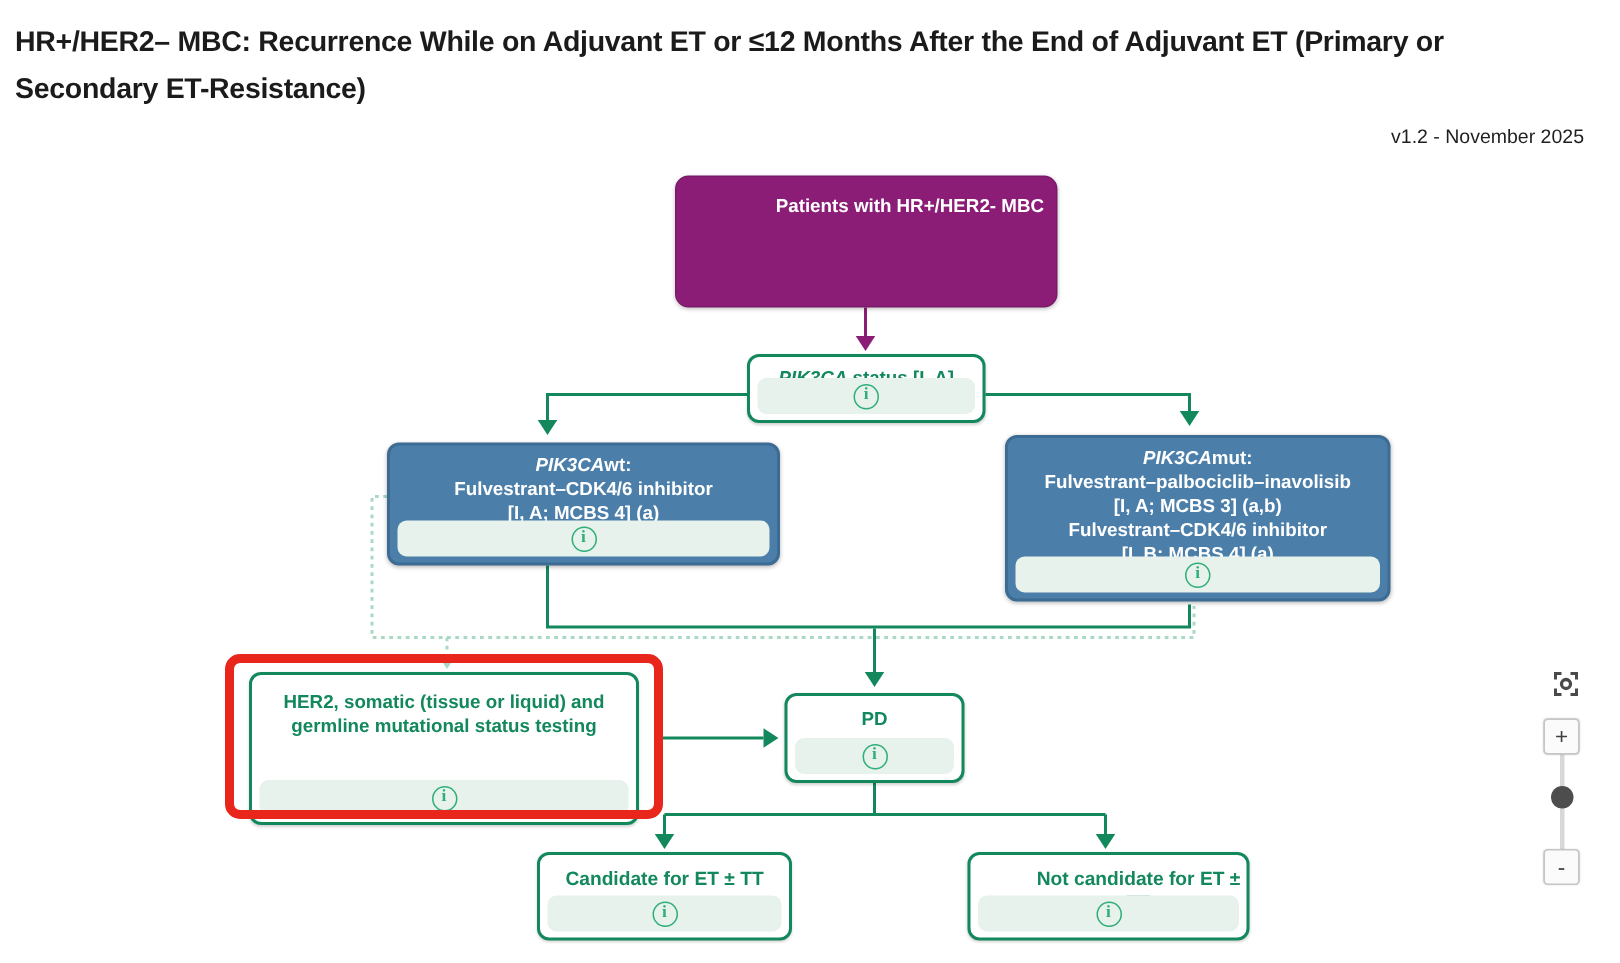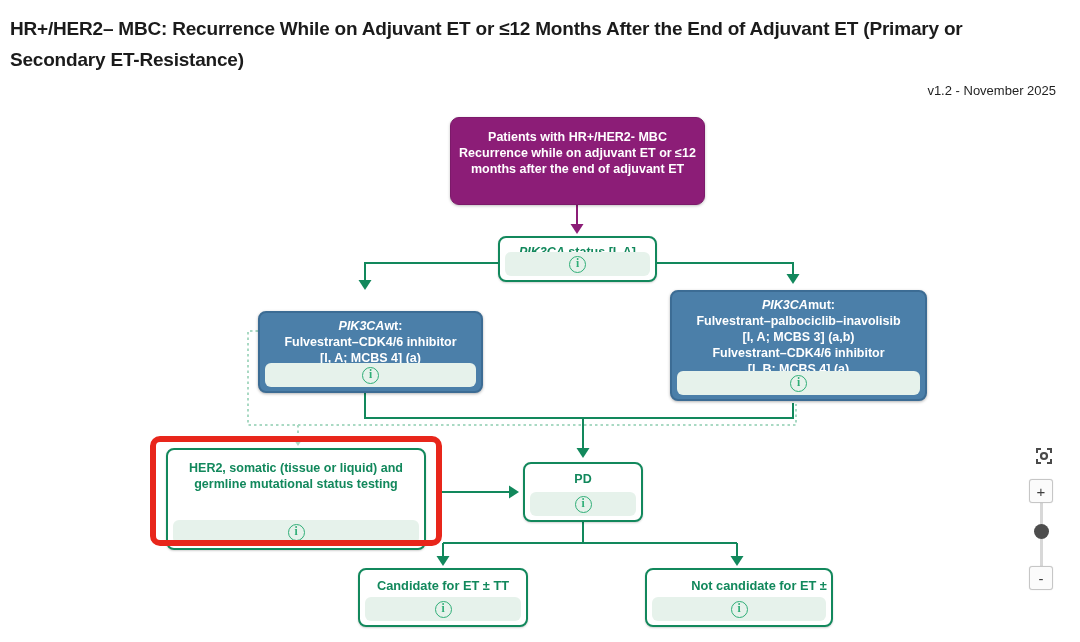--- a/index.html
+++ b/index.html
@@ -53,23 +53,23 @@
     background:transparent; cursor:pointer; line-height:1;
   }
 
   .highlight-box {
     position:absolute; left:150px; top:436px; width:292px; height:110px;
     border:6px solid #e8261b; border-radius:10px; z-index:3; background:transparent;
     pointer-events:none;
   }
 
   
-  .node-patients      { left:450px; top:117px; width:255px; height:88px; }
+  .node-patients      { left:450px; top:117px; width:255px; height:88px;text-align:right; }
   .node-status        { left:498px; top:236px; width:159px; height:46px; }
-  .node-wt            { left:258px; top:295px; width:225px; height:82px;  padding-top:5px;margin-top:16px; }
+  .node-wt            { left:258px; top:295px; width:262px; height:82px;  padding-top:5px; }
   .node-mut           { left:670px; top:290px; width:257px; height:111px; padding-top:5px; }
   .node-her2          { left:166px; top:448px; width:260px; height:102px;  padding-top:10px; }
   .node-pd            { left:523px; top:462px; width:120px; height:60px;  padding-top:7px; }
   .node-candidate     { left:358px; top:568px; width:170px; height:59px;  padding-top:8px; font-size:12.8px; }
   .node-notcandidate  { left:645px; top:568px; width:188px; height:59px;  padding-top:8px; font-size:12.8px;padding-left:40px; }
 
   
   .fit-btn {
     position:absolute; left:1033px; top:445px; width:22px; height:22px;
     background:transparent; border:none; cursor:pointer; z-index:4; padding:0;
@@ -122,21 +122,20 @@
       <polygon points="583,458 576.5,448 589.5,448"></polygon>
       <polygon points="519,492 509,485.5 509,498.5"></polygon>
       <polygon points="443,566 436.5,556 449.5,556"></polygon>
       <polygon points="737,566 730.5,556 743.5,556"></polygon>
     </g>
   </svg>
 
   <div class="node node-purple node-patients">
     <div>
       <span>Patients with HR+/HER2- MBC</span><br>
-      <span>Recurrence while on adjuvant ET or ≤12 months after the end of adjuvant ET</span>
     </div>
   </div>
 
   <div class="node node-green node-status">
     <div class="ntext"><span class="gene">PIK3CA</span><span> status [I, A]</span></div>
     <div class="info-strip">
       <span class="info-icon">i</span>
     </div>
   </div>
 

